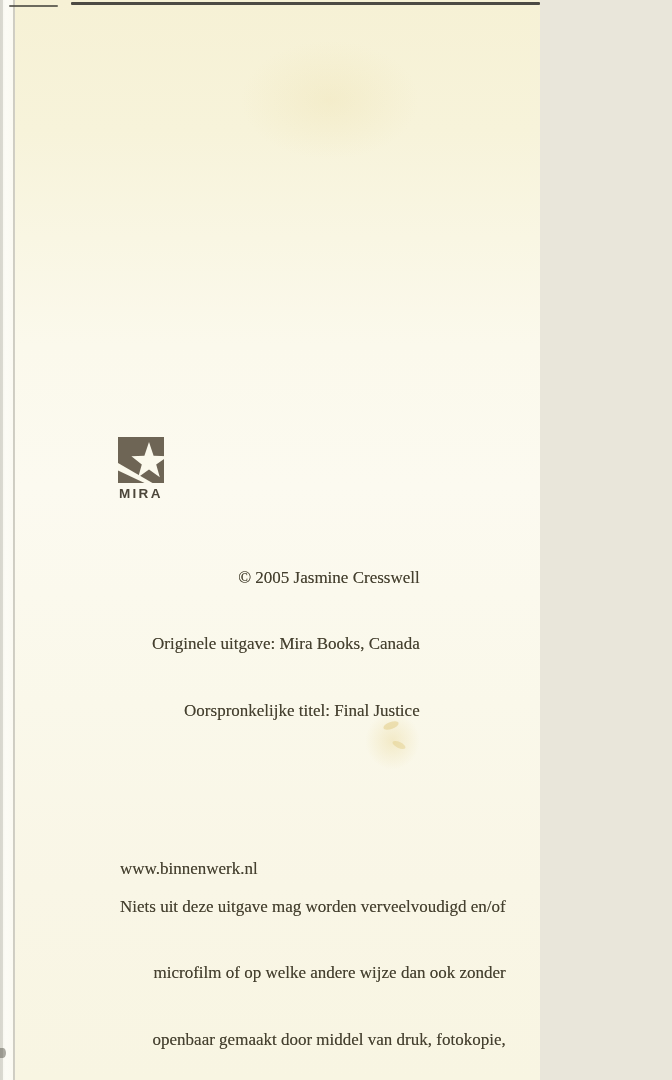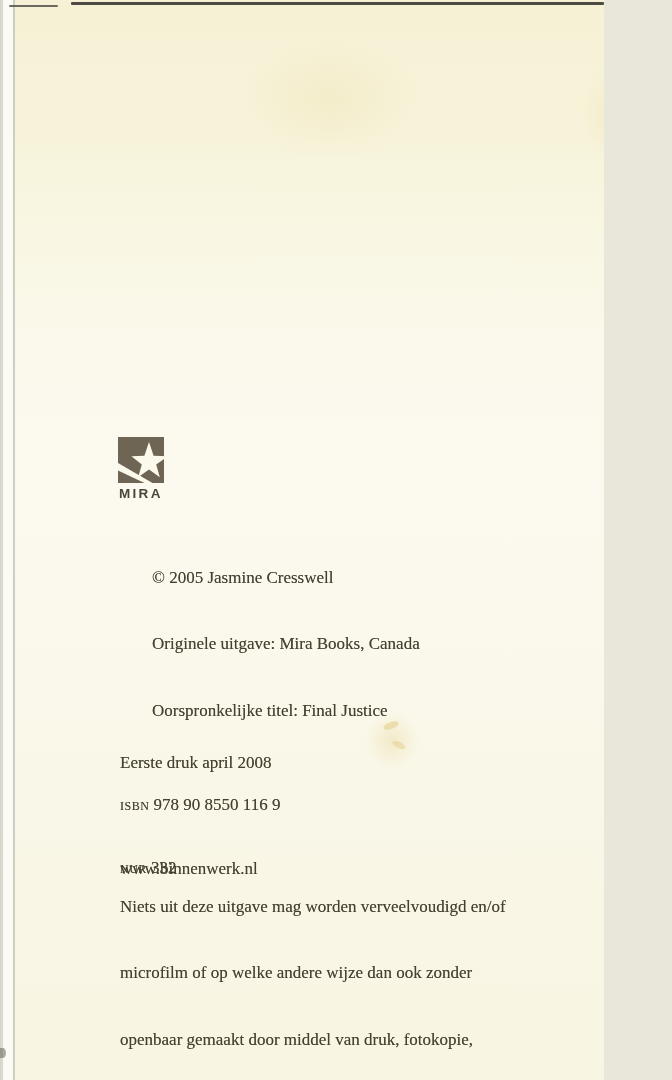--- a/index.html
+++ b/index.html
@@ -1,32 +1,33 @@
 <!DOCTYPE html>
 <html><head>
 <meta charset="utf-8">
 <style>
   html, body { margin: 0; padding: 0; }
   body { width: 672px; height: 1080px; overflow: hidden; background: #e9e6da; }
 
   .page {
     position: relative;
-    width: 604px;
+    width: 540px;
     height: 1080px;
     overflow: hidden;
     background: linear-gradient(180deg,
       #f6f1d5 0%,
       #f7f3da 12%,
       #fbf9ec 32%,
       #fcfaf0 45%,
       #faf8ea 65%,
       #f9f6e6 82%,
       #f8f5e2 100%);
     font-family: "Liberation Serif", "DejaVu Serif", serif;
     color: #45402f;
+    text-align: right;
   }
 
   
   .left-strip {
     position: absolute; left: 0; top: 0; width: 13px; height: 1080px;
     background: linear-gradient(90deg, #f3f1e8 0%, #fcfbf5 40%, #fbfaf2 100%);
     border-right: 2px solid rgba(148,145,132,0.38);
   }
   .left-strip-shadow {
     position: absolute; left: 0; top: 0; width: 3px; height: 1080px;
@@ -108,28 +109,21 @@
     <span class="logo-word">MIRA</span>
   </div>
 
   <div class="tblock block-original ink-soft">
     <span class="tline">© 2005 Jasmine Cresswell</span>
     <span class="tline">Originele uitgave: Mira Books, Canada</span>
     <span class="tline">Oorspronkelijke titel: Final Justice</span>
   </div>
 
 
-  <div class="tblock block-print ink-soft">
-    <span class="tline">Eerste druk april 2008</span>
-  </div>
 
-  <div class="tblock block-isbn ink-soft">
-    <span class="tline"><span class="sc">isbn</span><span> 978 90 8550 116 9</span></span>
-    <span class="tline"><span class="sc">nur</span><span> 332</span></span>
-  </div>
 
   <div class="tblock block-web ink-soft">
     <span class="tline">www.binnenwerk.nl</span>
   </div>
 
   <div class="tblock block-rights ink-soft">
     <span class="tline">Niets uit deze uitgave mag worden verveelvoudigd en/of</span>
     <span class="tline">microfilm of op welke andere wijze dan ook zonder</span>
     <span class="tline">openbaar gemaakt door middel van druk, fotokopie,</span>
     

